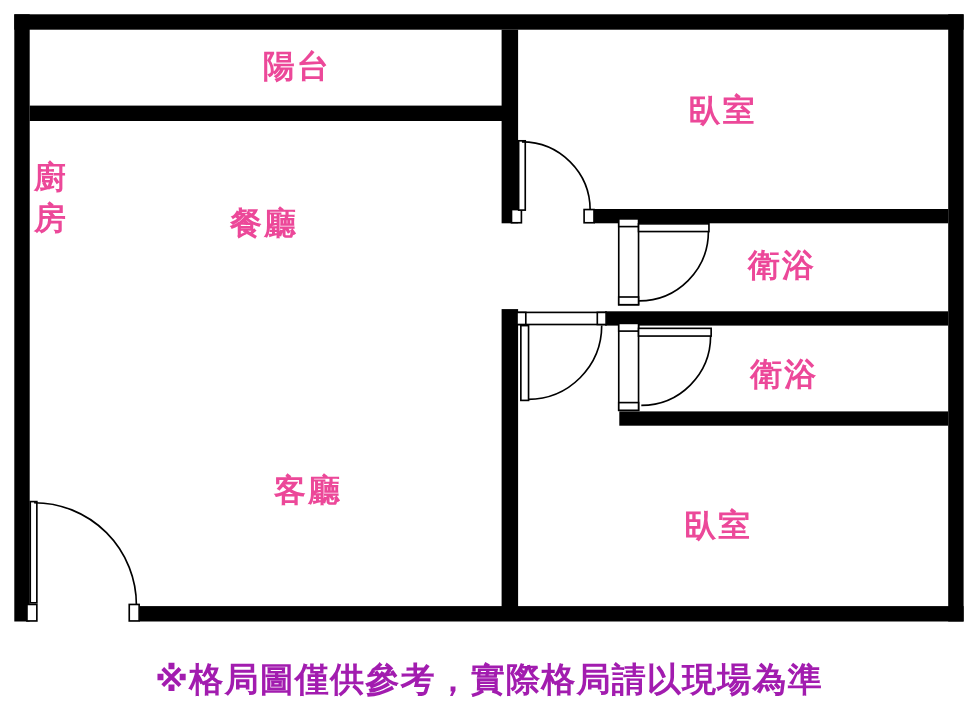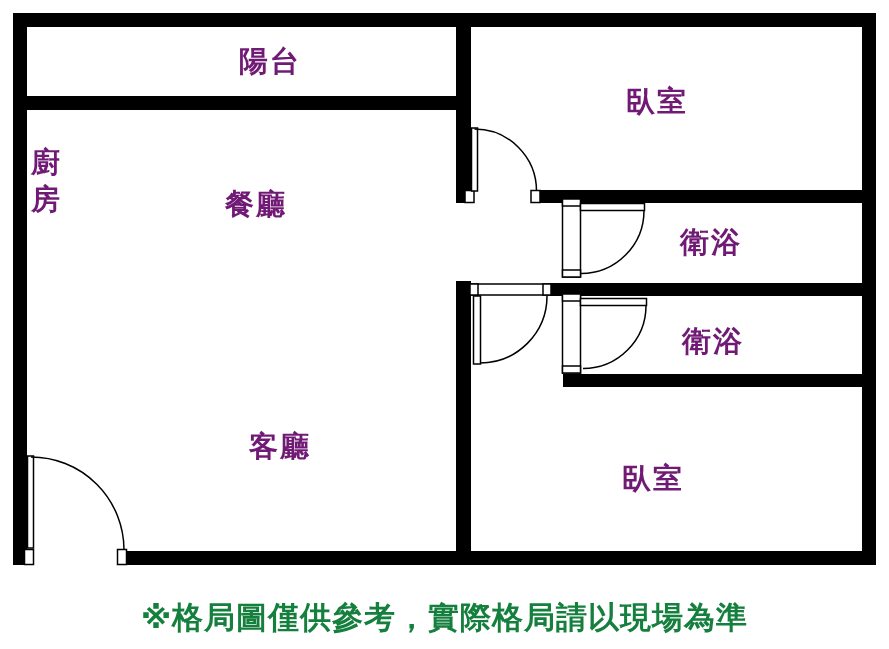--- a/index.html
+++ b/index.html
@@ -10,41 +10,41 @@
     font-family:"Liberation Sans","DejaVu Sans",sans-serif;
     overflow:hidden;
   }
   .wall{position:absolute;background:#000000;}
   .doors{position:absolute;left:0;top:0;width:889px;height:649px;}
   .room-label{
     position:absolute;
     transform:translateX(-50%);
     font-size:29px;
     font-weight:bold;
-    color:#701a75;
+    color:#ec4899;
     letter-spacing:2px;
     white-space:nowrap;
     line-height:1.1;
   }
   .room-label.vertical{
     transform:none;
     white-space:normal;
     width:31px;
     letter-spacing:0;
     line-height:37px;
     word-break:break-all;
     text-align:left;
   }
   .caption{
     position:absolute;
     left:0;top:597px;width:100%;
     text-align:center;
     font-size:31px;
     font-weight:bold;
-    color:#15803d;
+    color:#a21caf;
     letter-spacing:1px;
   }
 </style>
 </head>
 <body>
 
 <div class="stage">
 
   <div class="wall" style="left:13px;top:13px;width:863px;height:14px;"></div>
   <div class="wall" style="left:13px;top:13px;width:14px;height:552px;"></div>
@@ -83,21 +83,21 @@
 
     <rect x="562.5" y="294" width="18" height="79" fill="#ffffff" stroke="#000000" stroke-width="1.5"></rect>
     <rect x="562.5" y="294" width="18" height="7" fill="#ffffff" stroke="#000000" stroke-width="1.5"></rect>
     <rect x="562.5" y="366" width="18" height="7" fill="#ffffff" stroke="#000000" stroke-width="1.5"></rect>
     <rect x="580.5" y="298.5" width="66" height="7" fill="#ffffff" stroke="#000000" stroke-width="1.5"></rect>
     <path d="M 646,305.5 A 63,63 0 0 1 583,368.5" fill="none" stroke="#000000" stroke-width="1.5"></path>
   </svg>
 
   <div class="room-label" style="left:270px;top:46px;">陽台</div>
   <div class="room-label vertical" style="left:31px;top:144px;">廚房</div>
-  <div class="room-label" style="left:256px;top:189px;">餐廳</div>
+  <div class="room-label" style="left:240px;top:189px;">餐廳</div>
   <div class="room-label" style="left:280px;top:431px;">客廳</div>
   <div class="room-label" style="left:657px;top:86px;">臥室</div>
   <div class="room-label" style="left:711px;top:227px;">衛浴</div>
   <div class="room-label" style="left:713px;top:326px;">衛浴</div>
   <div class="room-label" style="left:653px;top:463px;">臥室</div>
 
   <div class="caption">※格局圖僅供參考，實際格局請以現場為準</div>
 
 </div>
 

